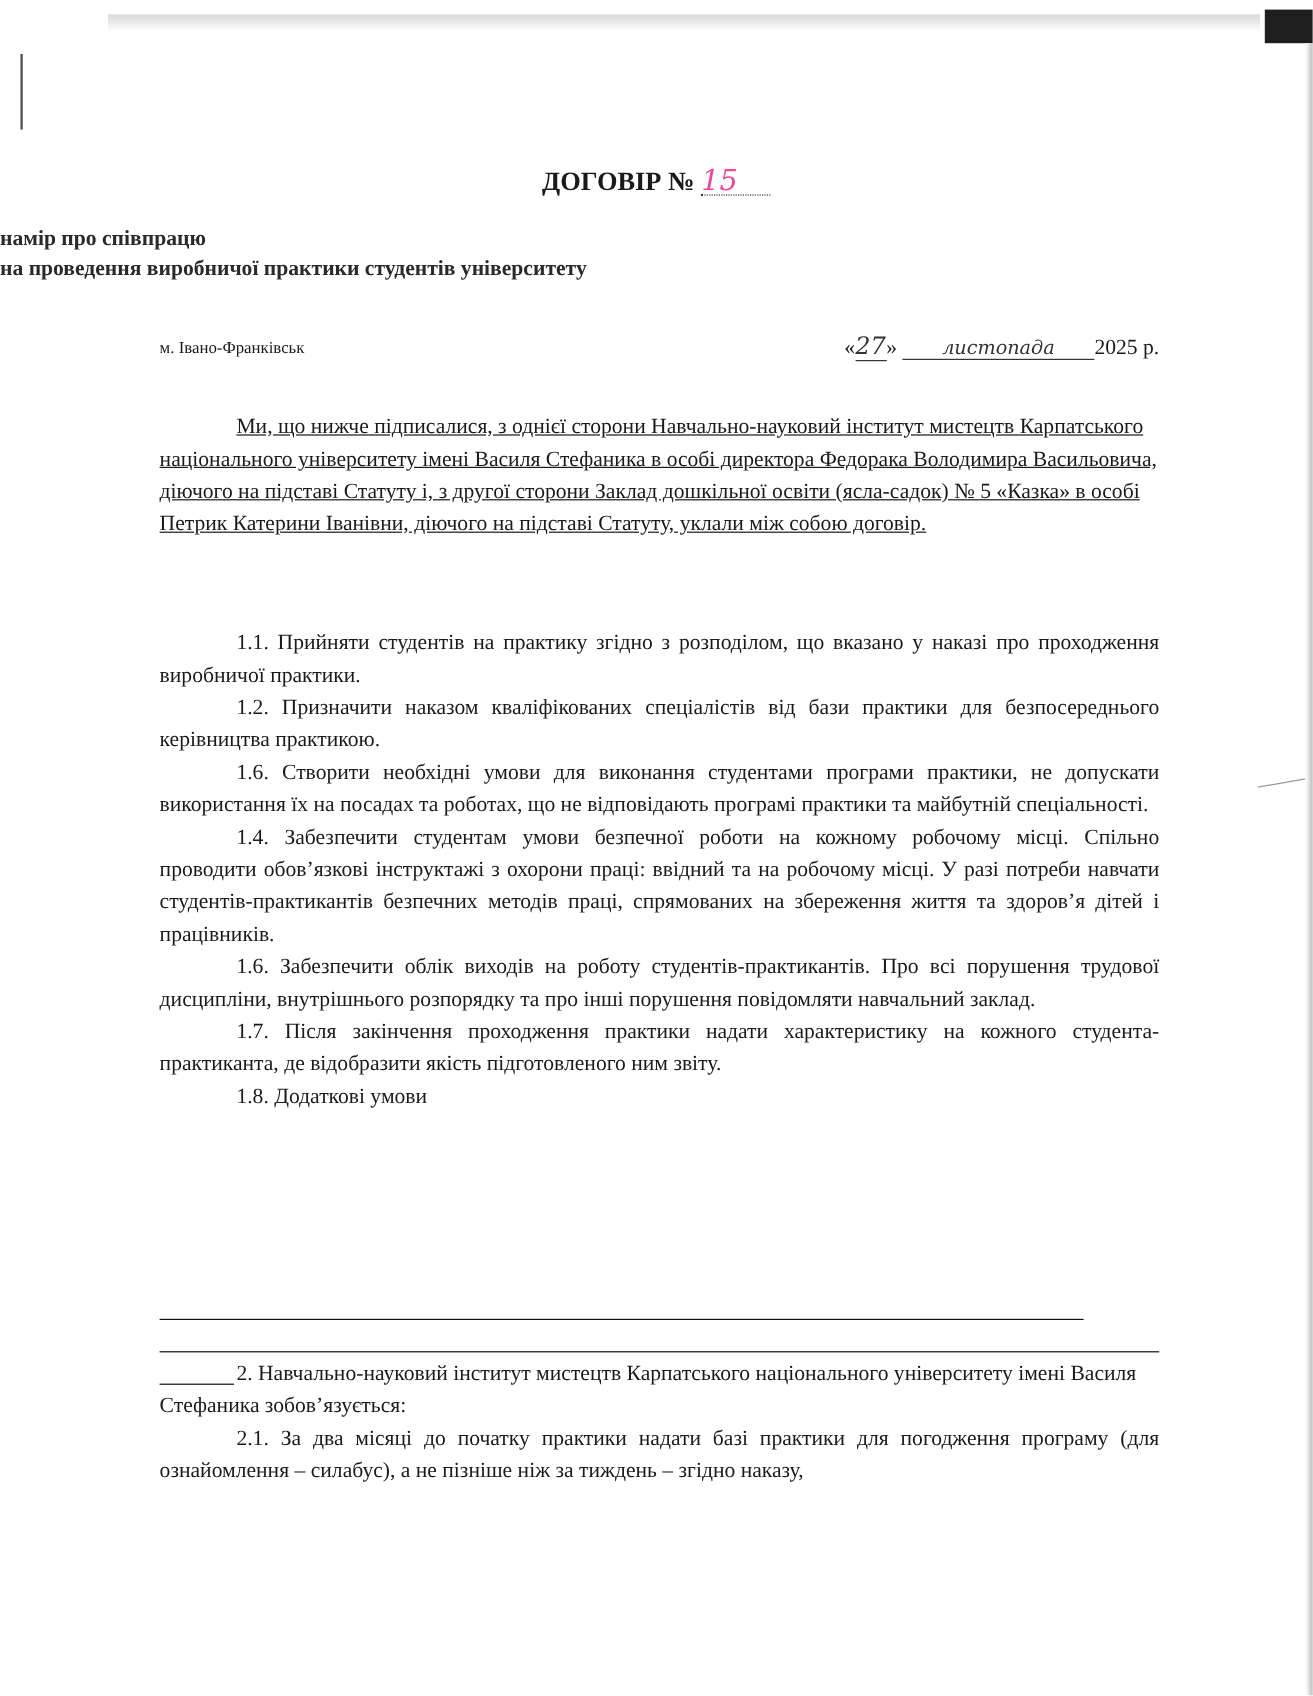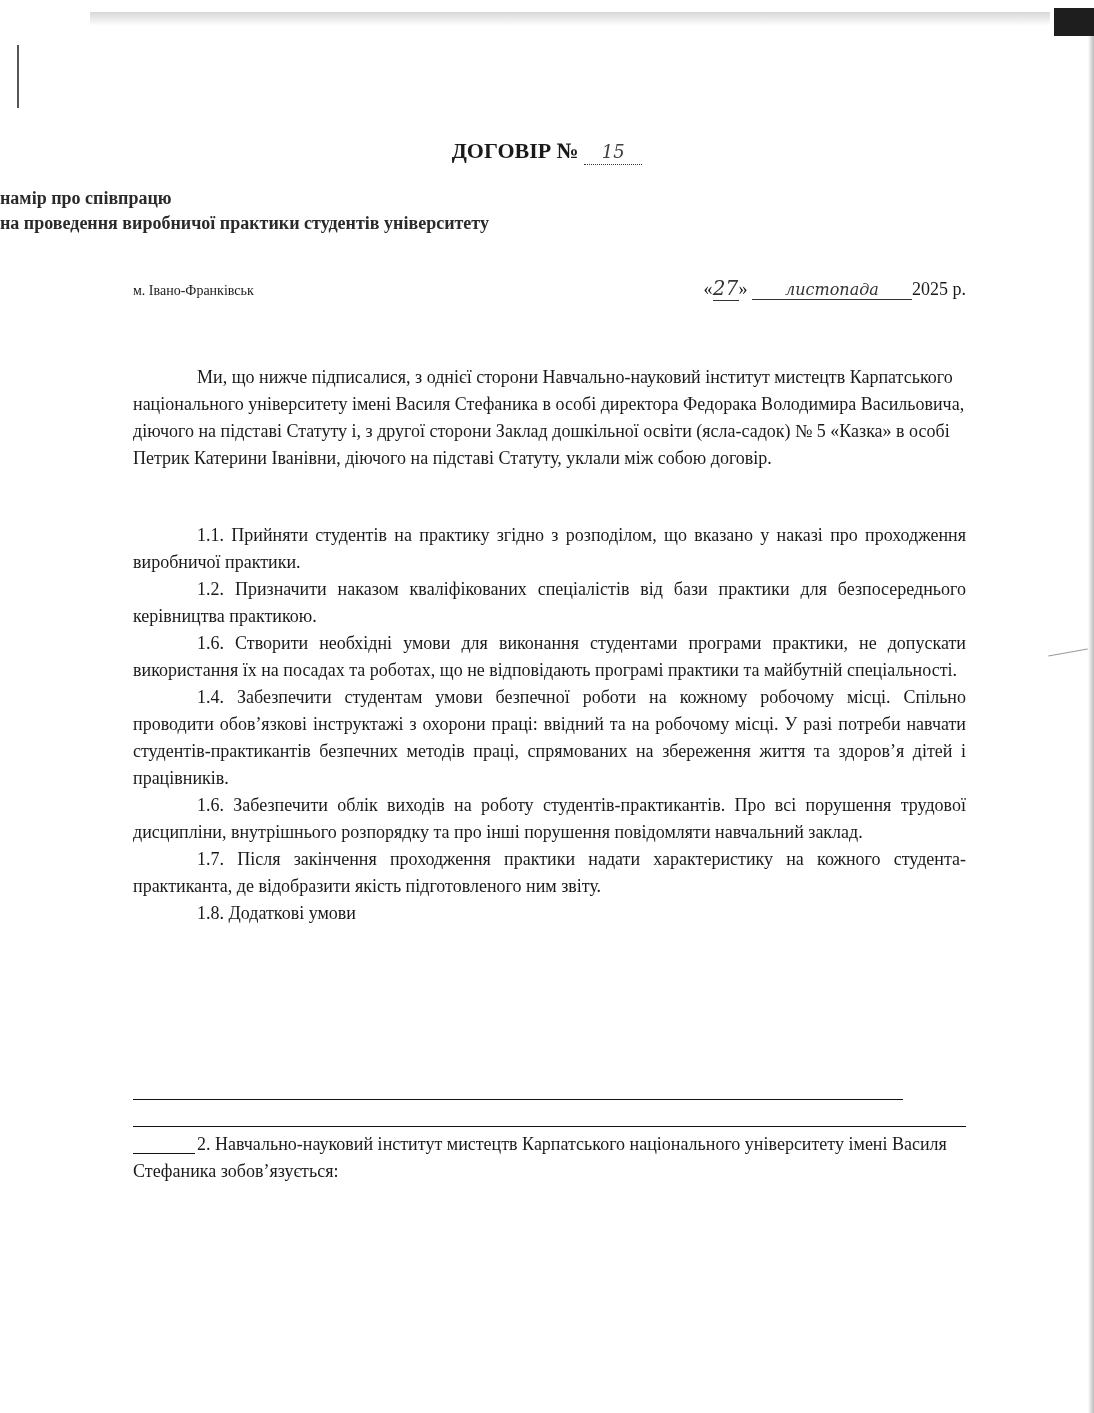--- a/index.html
+++ b/index.html
@@ -27,21 +27,21 @@
     position: absolute; left: 1048px; top: 652px; width: 40px; height: 1px; background: #999;
     transform: rotate(-10deg);
   }
   .title {
     position: absolute; left: 0; width: 1094px; top: 138px; text-align: center;
     font-weight: bold; font-size: 22px;
   }
   .title .num {
     display: inline-block; min-width: 58px; border-bottom: 1px dotted #333;
     font-family: "DejaVu Serif", serif; font-style: italic; font-weight: normal;
-    font-size: 18px; color: #404040; text-align: center; line-height: 24px;
+    font-size: 24px; color: #ec4899; text-align: left; line-height: 24px;
   }
   .subtitle {
     position: absolute; left: 0; width: 1094px; 
     font-weight: bold; font-size: 18px; color: #2a2a2a;
   }
   .place {
     position: absolute; left: 133px; top: 283px; font-size: 14px;
   }
   .date {
     position: absolute; right: 128px; top: 276px; font-size: 18px; white-space: nowrap;
@@ -75,33 +75,34 @@
 
 <div class="subtitle" style="top:188px;">намір про співпрацю</div>
 <div class="subtitle" style="top:213px;">на проведення виробничої практики студентів університету</div>
 
 <div class="place">м. Івано-Франківськ</div>
 <div class="date">
   <span>«</span><span class="hand day">27</span><span>»</span>
   <span class="hand month">листопада</span><span>2025 р.</span>
 </div>
 
-<div class="doc-body" style="top:364px;">
+<div class="doc-body" style="top:342px;text-decoration:underline;">
   <p class="p left">Ми, що нижче підписалися, з однієї сторони Навчально-науковий інститут мистецтв Карпатського національного університету імені Василя Стефаника в особі директора Федорака Володимира Васильовича, діючого на підставі Статуту і, з другої сторони Заклад дошкільної освіти (ясла-садок) № 5 «Казка» в особі Петрик Катерини Іванівни, діючого на підставі Статуту, уклали між собою договір.</p>
 </div>
 
 <div class="doc-body" style="top:522px;">
   <p class="p">1.1. Прийняти студентів на практику згідно з розподілом, що вказано у наказі про проходження виробничої практики.</p>
   <p class="p">1.2. Призначити наказом кваліфікованих спеціалістів від бази практики для безпосереднього керівництва практикою.</p>
   <p class="p">1.6. Створити необхідні умови для виконання студентами програми практики, не допускати використання їх на посадах та роботах, що не відповідають програмі практики та майбутній спеціальності.</p>
   <p class="p">1.4. Забезпечити студентам умови безпечної роботи на кожному робочому місці. Спільно проводити обов’язкові інструктажі з охорони праці: ввідний та на робочому місці. У разі потреби навчати студентів-практикантів безпечних методів праці, спрямованих на збереження життя та здоров’я дітей і працівників.</p>
   <p class="p">1.6. Забезпечити облік виходів на роботу студентів-практикантів. Про всі порушення трудової дисципліни, внутрішнього розпорядку та про інші порушення повідомляти навчальний заклад.</p>
   <p class="p">1.7. Після закінчення проходження практики надати характеристику на кожного студента-практиканта, де відобразити якість підготовленого ним звіту.</p>
   <p class="p left">1.8. Додаткові умови</p>
 </div>
 
 <div class="blank-line" style="left:133px; top:1099px; width:770px;"></div>
 <div class="blank-line" style="left:133px; top:1126px; width:833px;"></div>
 <div class="blank-line" style="left:133px; top:1153px; width:62px;"></div>
 
 <div class="doc-body" style="top:1131px;">
   <p class="p left">2. Навчально-науковий інститут мистецтв Карпатського національного університету імені Василя Стефаника зобов’язується:</p>
+  <p class="p">2.1. За два місяці до початку практики надати базі практики для погодження програму (для ознайомлення – силабус), а не пізніше ніж за тиждень – згідно наказу,</p>
 </div>
 
 </body></html>

